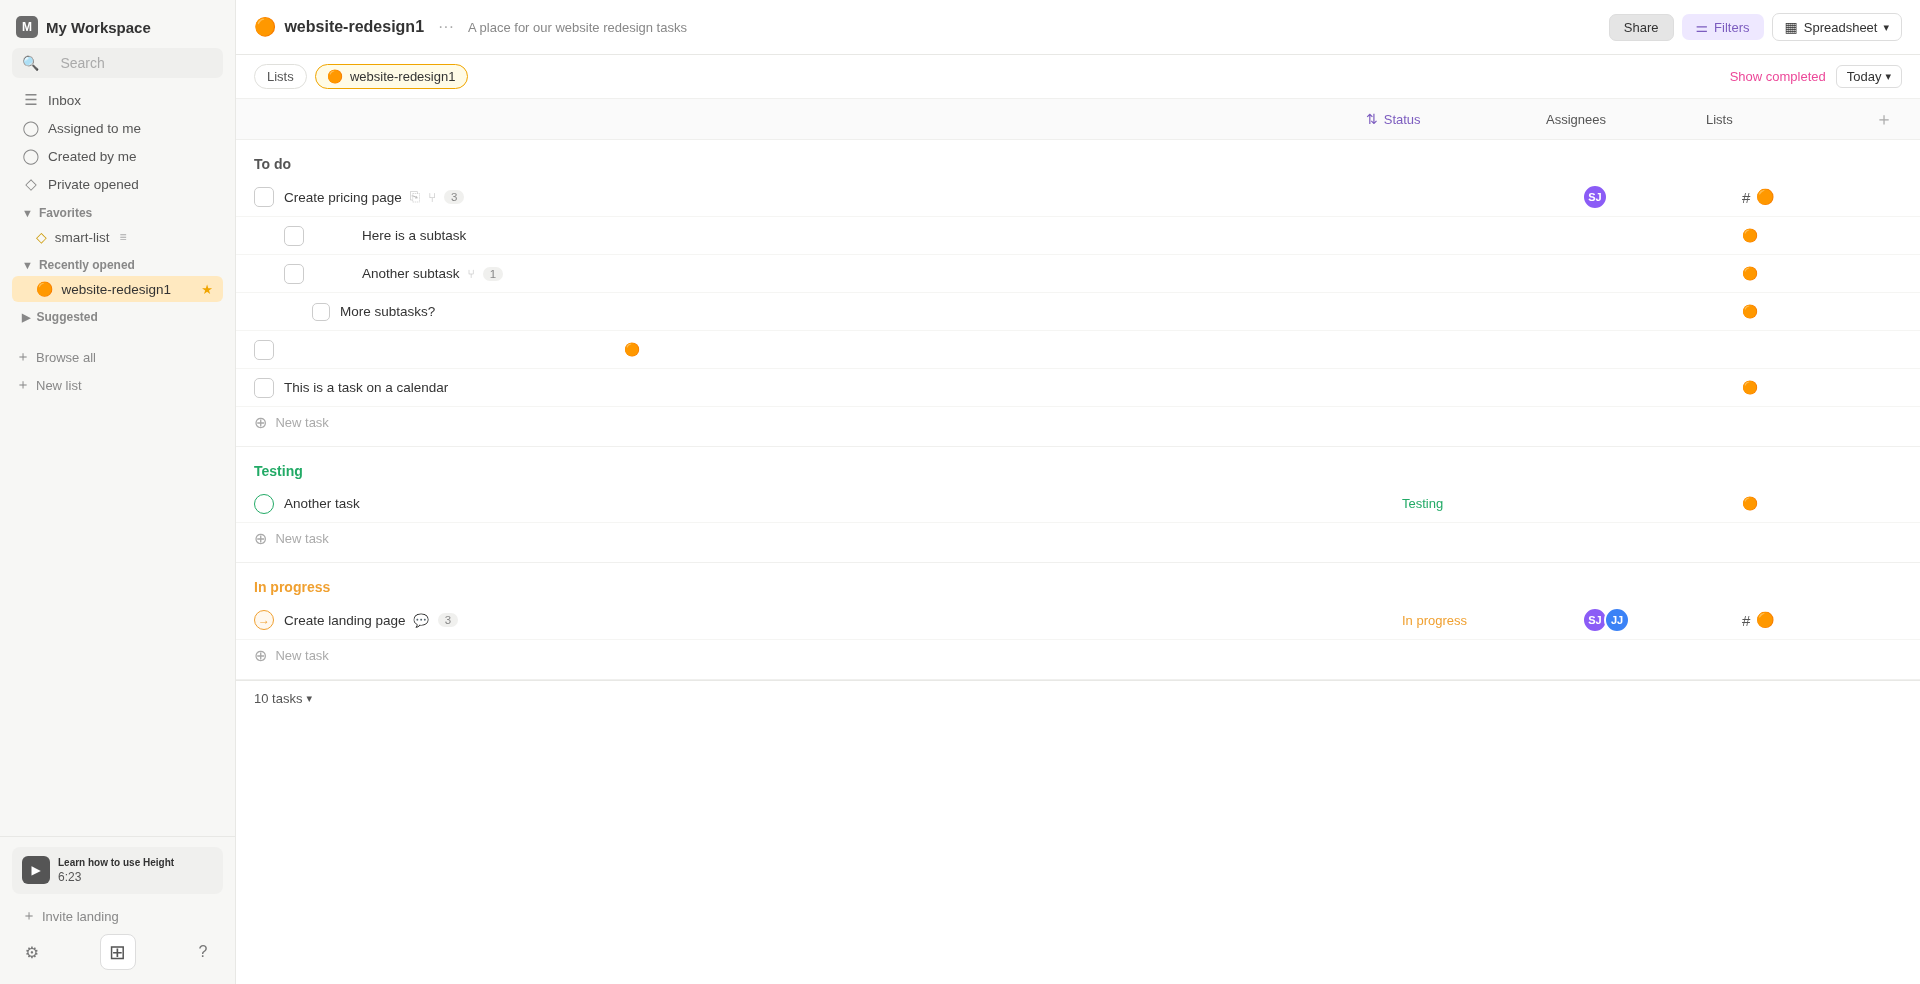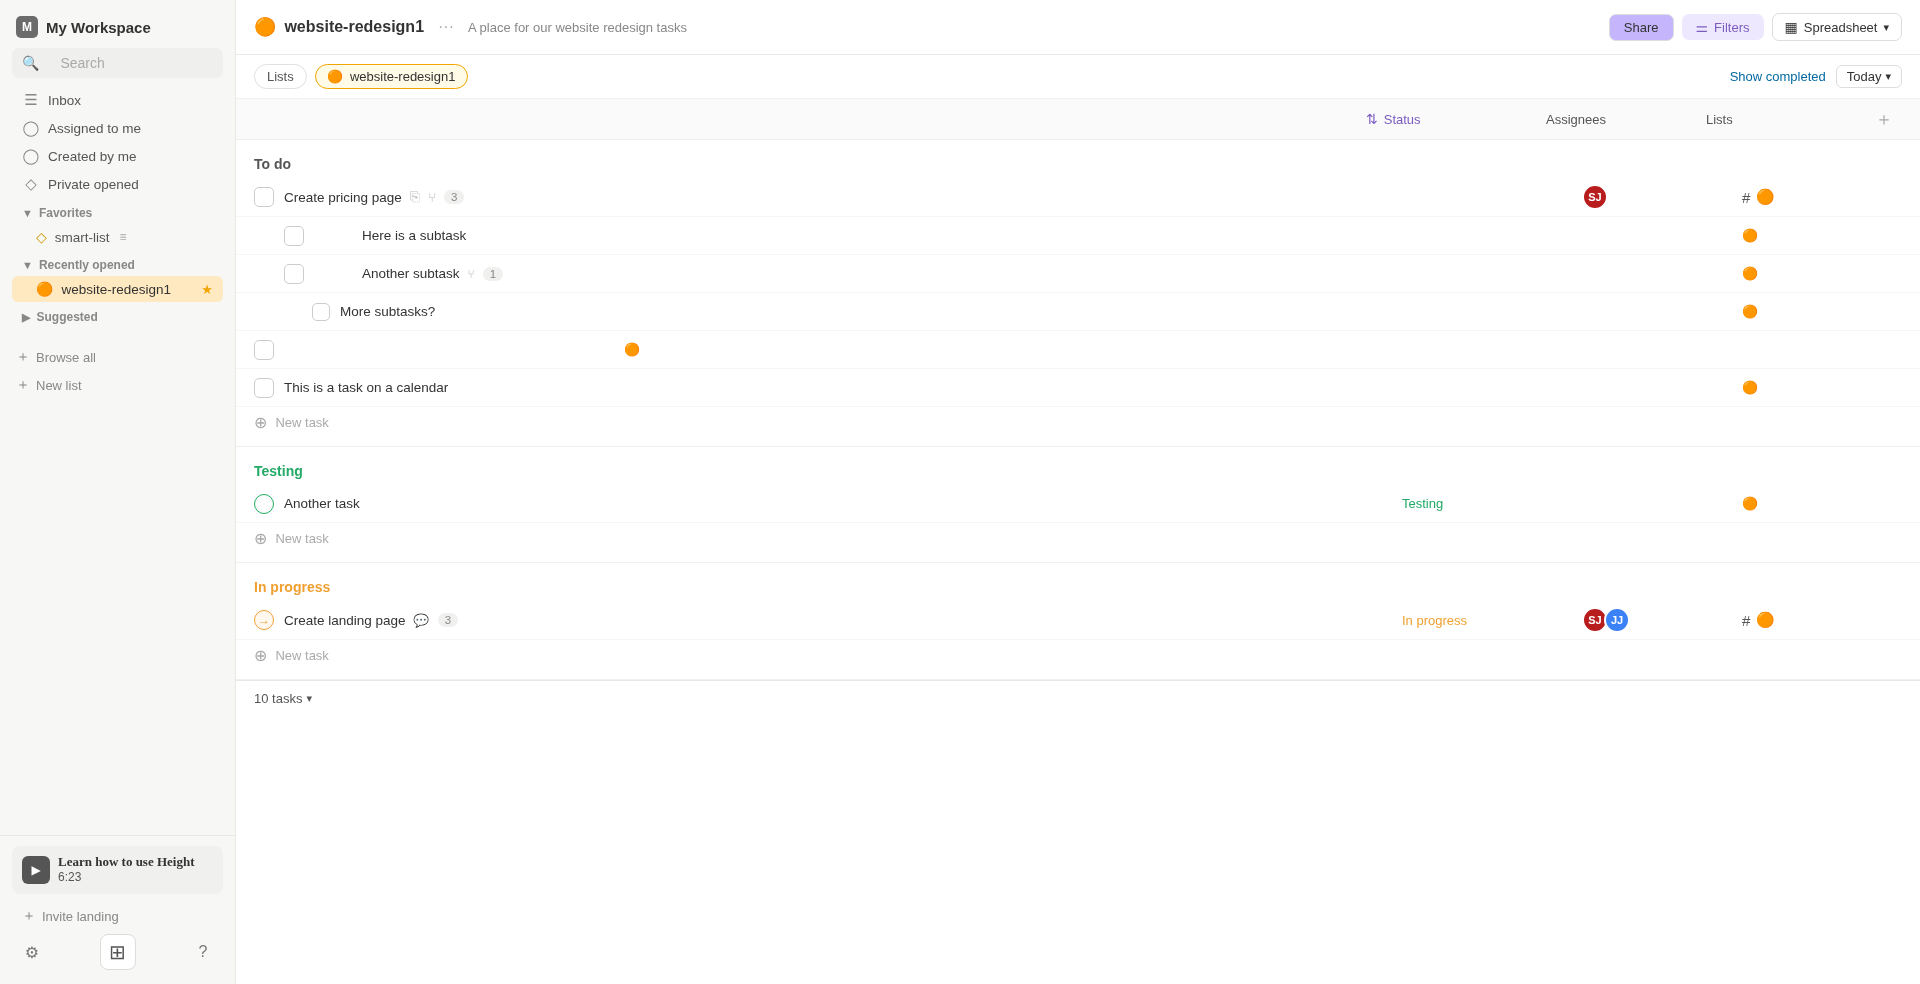--- a/index.html
+++ b/index.html
@@ -17,45 +17,45 @@
     .section-header .chevron { font-size: 11px; }
     .sidebar-item { display: flex; align-items: center; gap: 8px; padding: 5px 10px; border-radius: 6px; cursor: pointer; color: #555; font-size: 13.5px; }
     .sidebar-item.active { background: #ffe9c0; color: #333; }
     .sidebar-item .star-icon { margin-left: auto; color: #f0a500; font-size: 13px; }
     .sidebar-actions { padding: 8px 10px; display: flex; flex-direction: column; gap: 2px; }
     .sidebar-action { display: flex; align-items: center; gap: 6px; color: #888; font-size: 13px; padding: 4px 6px; border-radius: 5px; cursor: pointer; }
     .sidebar-bottom { margin-top: auto; padding: 10px 12px; border-top: 1px solid #e8e8e5; }
     .learn-box { background: #f0f0ee; border-radius: 8px; padding: 8px 10px; display: flex; align-items: center; gap: 8px; cursor: pointer; margin-bottom: 8px; }
     .play-btn { width: 28px; height: 28px; background: #555; border-radius: 6px; display: flex; align-items: center; justify-content: center; color: #fff; font-size: 12px; flex-shrink: 0; }
     .learn-text { font-size: 12px; color: #555; line-height: 1.3; }
-    .learn-text strong { font-size: 13px; color: #333; font-family: Liberation Serif, serif; }
+    .learn-text strong { font-size: 10px; color: #333; }
     .sidebar-footer { display: flex; align-items: center; justify-content: space-between; padding: 4px 4px; }
     .footer-btn { width: 32px; height: 32px; border-radius: 7px; display: flex; align-items: center; justify-content: center; cursor: pointer; color: #777; font-size: 16px; }
     .add-btn { width: 36px; height: 36px; border-radius: 8px; background: #fff; border: 1.5px solid #ddd; display: flex; align-items: center; justify-content: center; cursor: pointer; color: #555; font-size: 18px; }
     .invite-row { display: flex; align-items: center; gap: 6px; padding: 5px 10px; cursor: pointer; color: #888; font-size: 13px; }
 
     
     #main { flex: 1; display: flex; flex-direction: column; overflow: hidden; }
     .topbar { display: flex; align-items: center; padding: 10px 18px; border-bottom: 1px solid #e8e8e5; gap: 10px; min-height: 55px; }
     .topbar-left { display: flex; align-items: center; gap: 8px; flex: 1; }
     .project-icon { font-size: 18px; }
     .project-title { font-size: 16px; font-weight: 600; color: #333; }
     .ellipsis-btn { color: #aaa; cursor: pointer; padding: 2px 6px; border-radius: 5px; font-size: 16px; }
     .project-desc { font-size: 13px; color: #888; }
     .topbar-right { display: flex; align-items: center; gap: 8px; }
-    .share-btn { background: #c4b5fd; border: 1.5px solid #ddd; color: #333; font-size: 13px; font-weight: 500; padding: 5px 14px; border-radius: 7px; cursor: pointer; }
+    .share-btn { background: #e5e5e5; border: 1.5px solid #ddd; color: #333; font-size: 13px; font-weight: 500; padding: 5px 14px; border-radius: 7px; cursor: pointer; }
     .filters-btn { background: #eee8ff; border: none; color: #7c5cbf; font-size: 13px; font-weight: 500; padding: 5px 14px; border-radius: 7px; cursor: pointer; display: flex; align-items: center; gap: 6px; }
     .spreadsheet-btn { background: #fff; border: 1.5px solid #ddd; color: #333; font-size: 13px; font-weight: 500; padding: 5px 12px; border-radius: 7px; cursor: pointer; display: flex; align-items: center; gap: 6px; }
 
     
     .breadcrumb-bar { display: flex; align-items: center; padding: 8px 18px; gap: 8px; border-bottom: 1px solid #f0f0ee; min-height: 44px; }
     .breadcrumb-item { background: #fff; border: 1.5px solid #e0e0dc; color: #555; font-size: 13px; padding: 4px 12px; border-radius: 20px; cursor: pointer; display: flex; align-items: center; gap: 6px; }
     .breadcrumb-active { background: #fffbe6; border-color: #f0a500; color: #333; }
     .breadcrumb-right { margin-left: auto; display: flex; align-items: center; gap: 10px; }
-    .show-completed-btn { font-size: 13px; color: #0369a1; cursor: pointer; display: flex; gap: 4px; }
+    .show-completed-btn { font-size: 13px; color: #ec4899; cursor: pointer; display: flex; gap: 4px; }
     .today-btn { font-size: 13px; color: #333; font-weight: 500; cursor: pointer; background: #fff; border: 1.5px solid #ddd; padding: 3px 10px; border-radius: 6px; display: flex; align-items: center; gap: 4px; }
 
     
     .content { flex: 1; overflow-y: auto; padding: 0; }
     .table-header { display: flex; align-items: center; padding: 8px 18px; border-bottom: 1px solid #efefed; background: #fafafa; position: sticky; top: 0; z-index: 10; }
     .col-task { flex: 1; min-width: 0; }
     .col-status { width: 180px; display: flex; align-items: center; gap: 6px; color: #7c5cbf; font-size: 13px; font-weight: 500; }
     .col-assignees { width: 160px; font-size: 13px; color: #555; font-weight: 500; }
     .col-lists { width: 160px; font-size: 13px; color: #555; font-weight: 500; }
     .col-add { width: 36px; text-align: center; color: #aaa; cursor: pointer; font-size: 18px; }
@@ -74,21 +74,21 @@
     .task-name { font-size: 13.5px; color: #333; flex: 1; min-width: 0; display: flex; align-items: center; gap: 8px; }
     .subtask-row { padding-left: 48px; gap: 48px; }
     .subsubtask-row { padding-left: 76px; }
     .task-meta-icon { color: #bbb; font-size: 13px; cursor: pointer; }
     .task-badge { font-size: 11.5px; color: #888; background: #f0f0ee; border-radius: 10px; padding: 1px 7px; }
     .status-badge { font-size: 13px; font-weight: 500; width: 180px; }
     .status-testing { color: #22aa66; }
     .status-inprogress { color: #f0a030; }
     .assignee-col { width: 160px; display: flex; align-items: center; gap: 4px; }
     .avatar { width: 26px; height: 26px; border-radius: 50%; display: flex; align-items: center; justify-content: center; font-size: 11px; font-weight: 600; color: #fff; flex-shrink: 0; border: 2px solid #fff; }
-    .avatar-sj { background: #b91c1c; text-align: right; }
+    .avatar-sj { background: #8b5cf6; text-align: right; }
     .avatar-jj { background: #3b82f6; }
     .lists-col { width: 160px; display: flex; align-items: center; gap: 6px; }
     .list-hash { color: #555; font-size: 15px; }
     .list-star { color: #f0a500; font-size: 15px; }
     .list-star-sm { color: #f0a500; font-size: 13px; }
 
     .new-task-row { display: flex; align-items: center; padding: 6px 18px; color: #aaa; font-size: 13px; cursor: pointer; gap: 8px; }
     .new-task-icon { font-size: 16px; }
 
     

